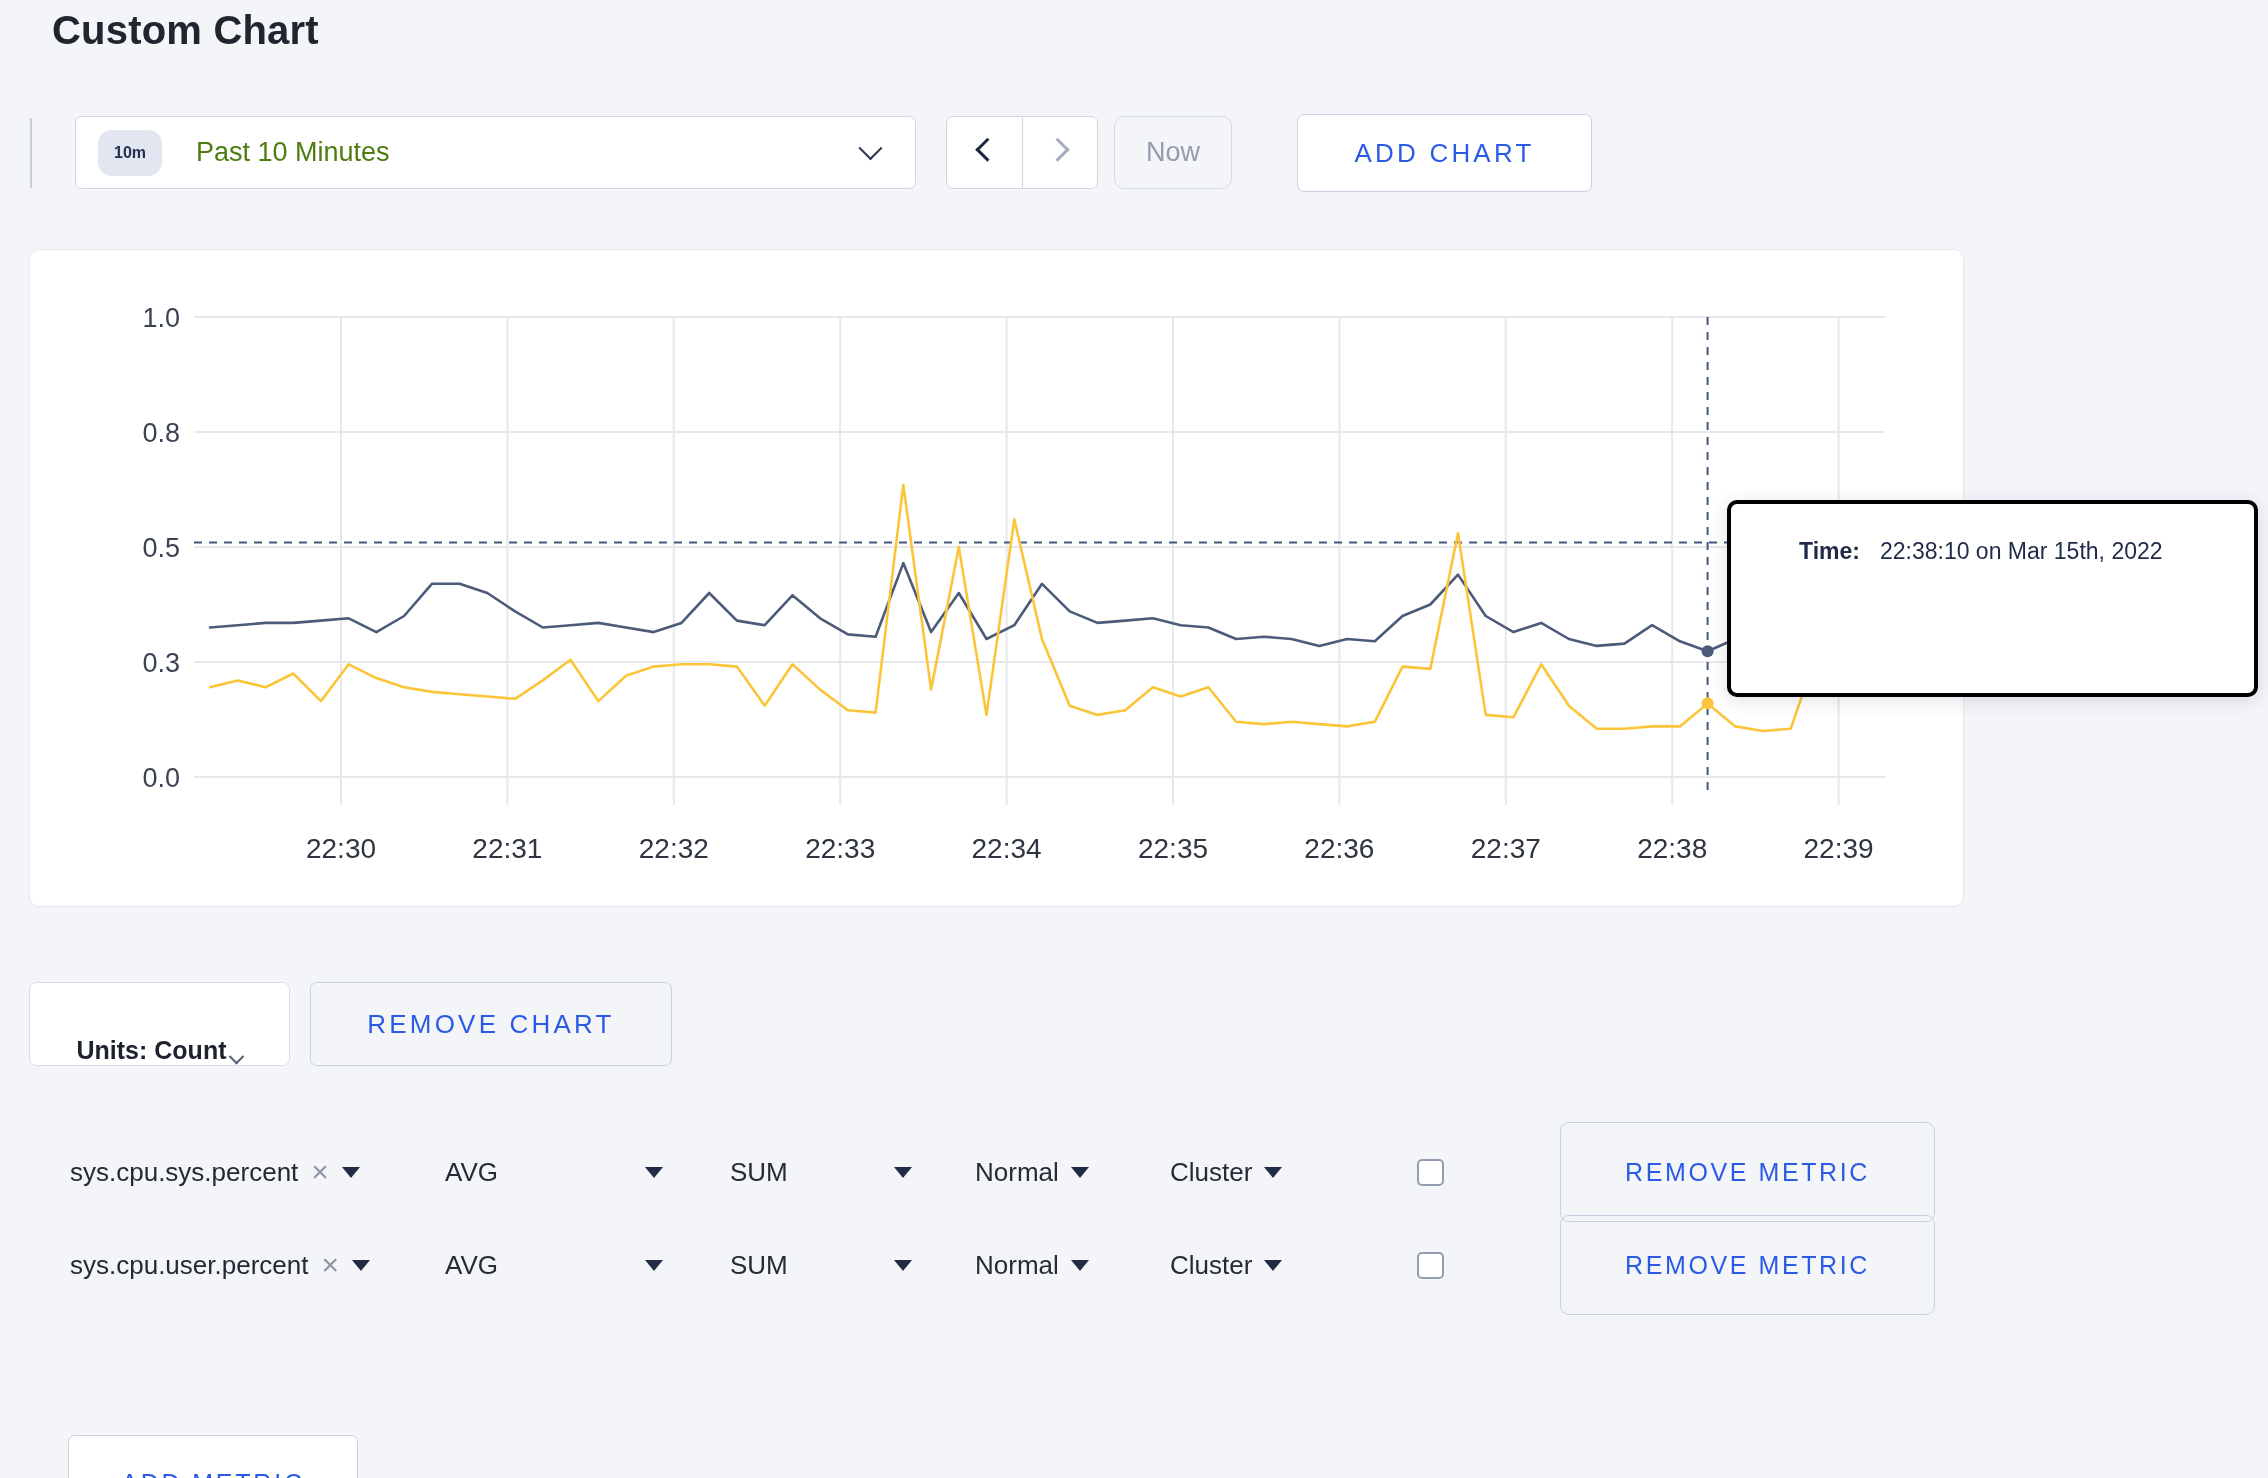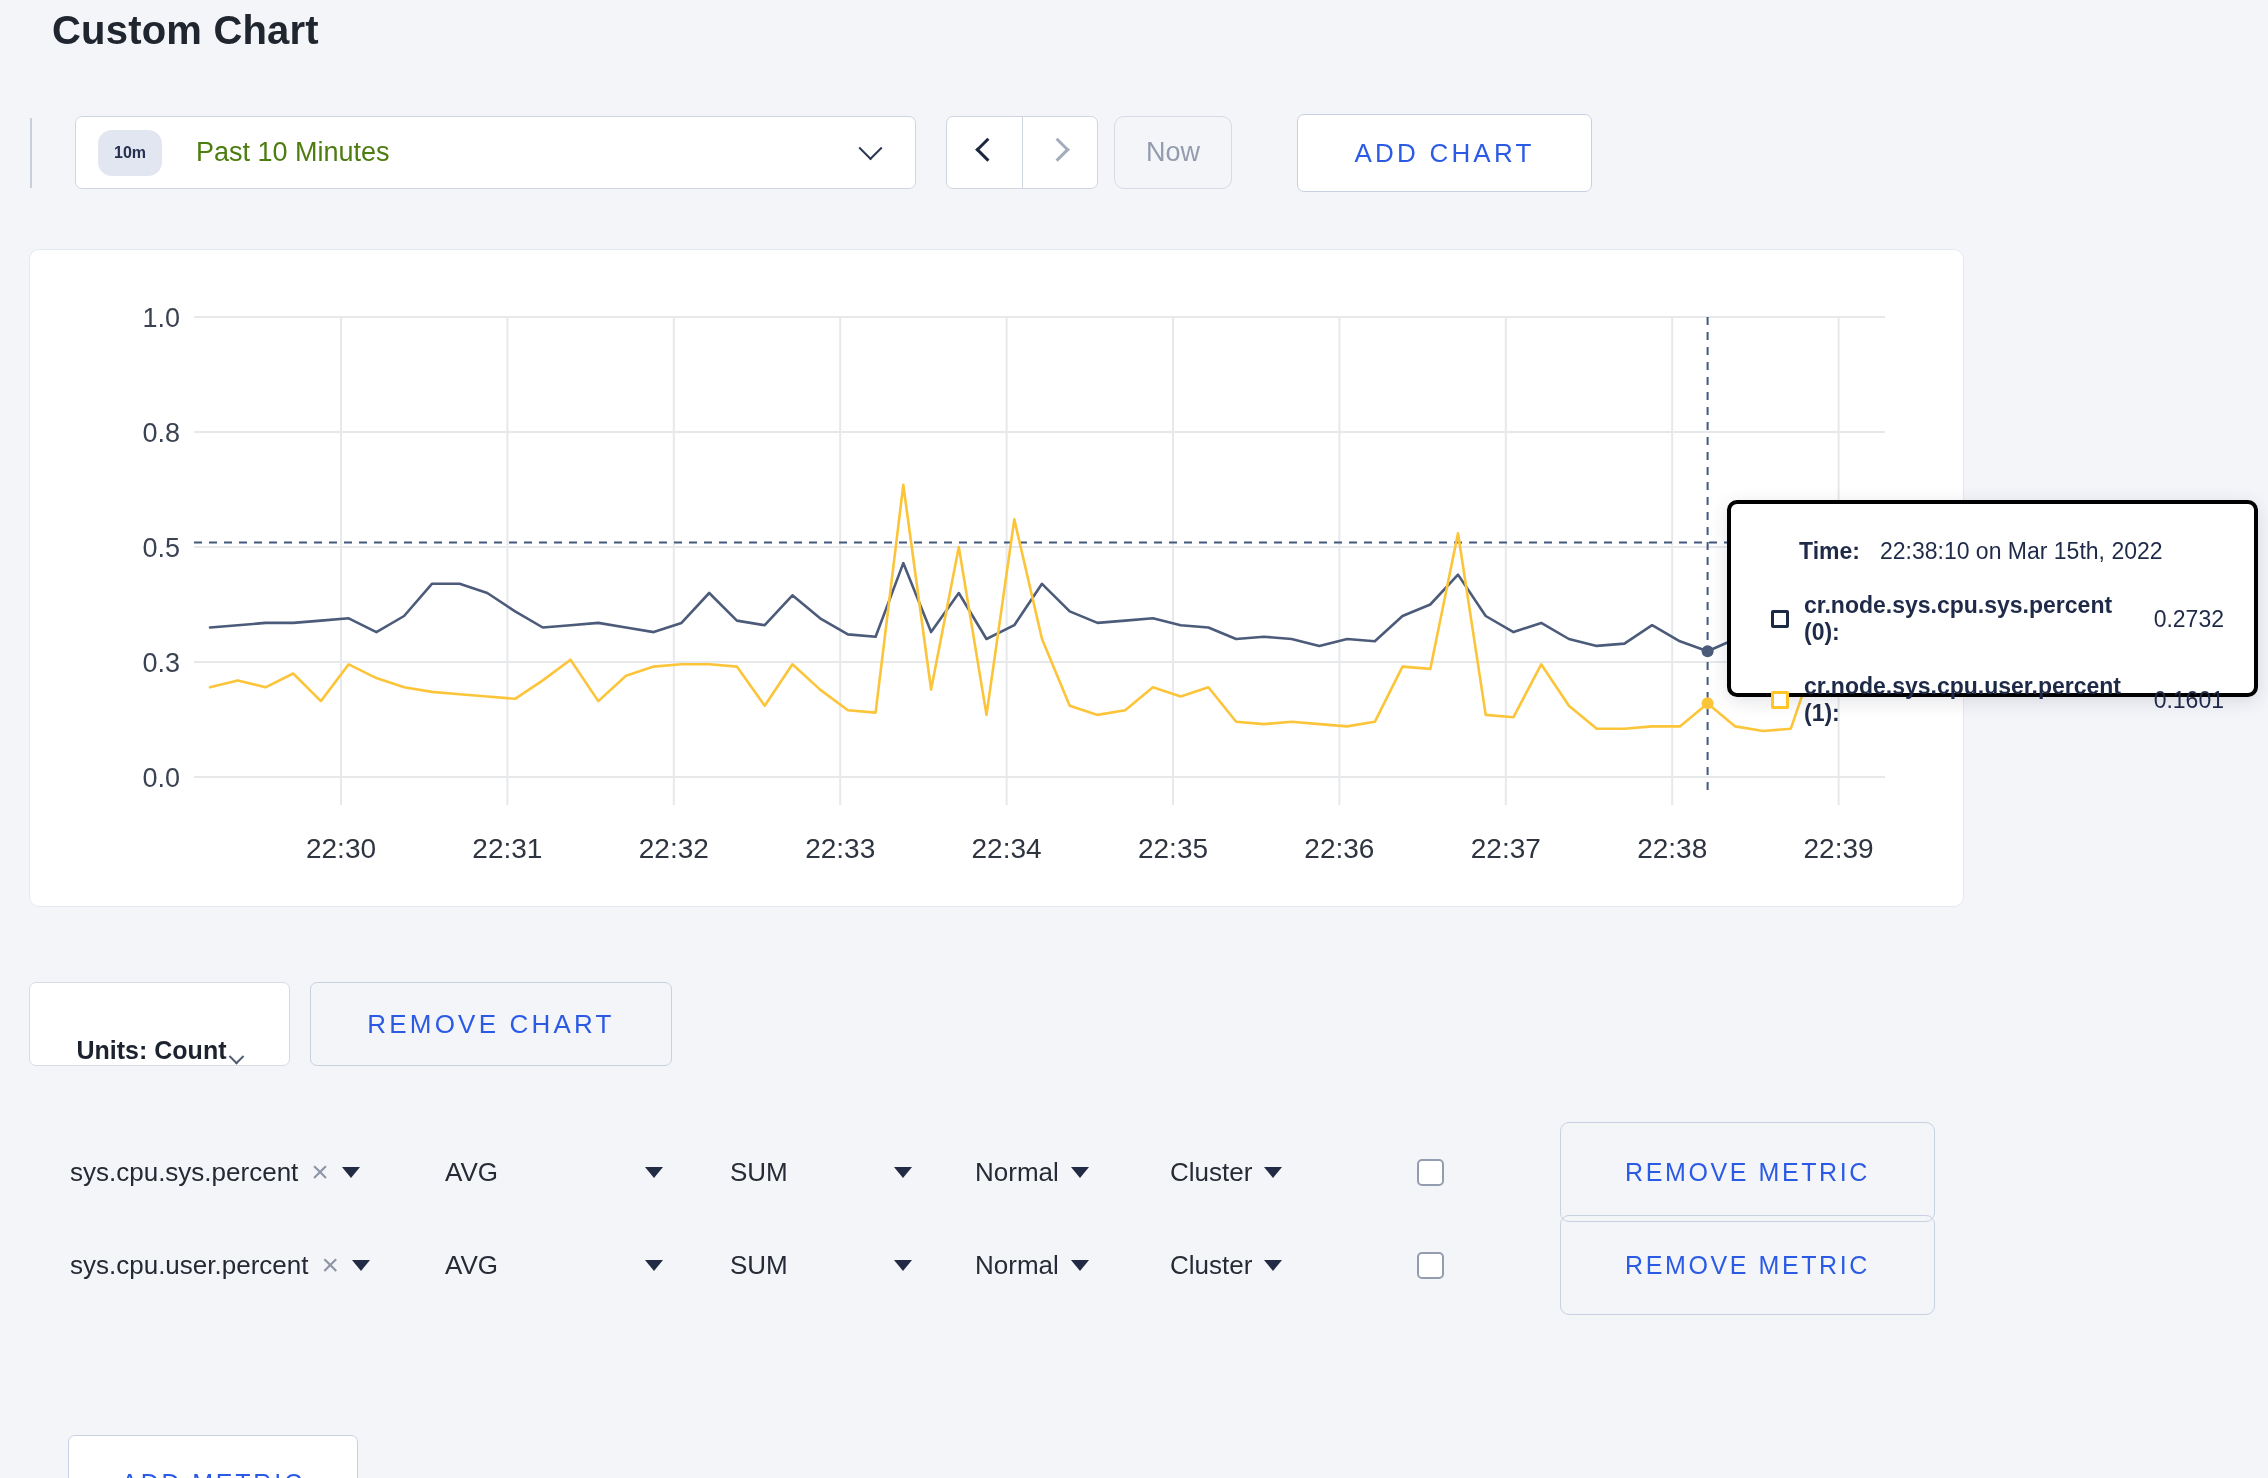--- a/index.html
+++ b/index.html
@@ -186,32 +186,20 @@
       <circle cx="1677.5982" cy="401.328" r="6" fill="#4b5b79"></circle>
       <circle cx="1677.5982" cy="453.354" r="6" fill="#fcc539"></circle>
     </svg>
 </div>
 
 <div class="abs" id="chart-tooltip">
   <div id="tt-time-row">
     <span id="tt-time-label">Time:</span>
     <span id="tt-time-value">22:38:10 on Mar 15th, 2022</span>
   </div>
-  <div id="tt-rows">
-      <div class="tt-row">
-        <span class="tt-square" style="border: 3px solid rgb(28, 41, 68);"></span>
-        <span class="tt-label">cr.node.sys.cpu.sys.percent (0):</span>
-        <span class="tt-value">0.2732</span>
-      </div>
-      <div class="tt-row">
-        <span class="tt-square" style="border: 3px solid rgb(255, 196, 38);"></span>
-        <span class="tt-label">cr.node.sys.cpu.user.percent (1):</span>
-        <span class="tt-value">0.1601</span>
-      </div>
-    </div>
 </div>
 
 <div class="abs" id="units-dropdown">
   <span id="units-label">Units: Count</span>
   <span class="chev-down-sm"></span>
 </div>
 
 <button class="abs blue-btn" id="remove-chart-button">REMOVE CHART</button>
 
 <div class="abs" id="metrics-table">

